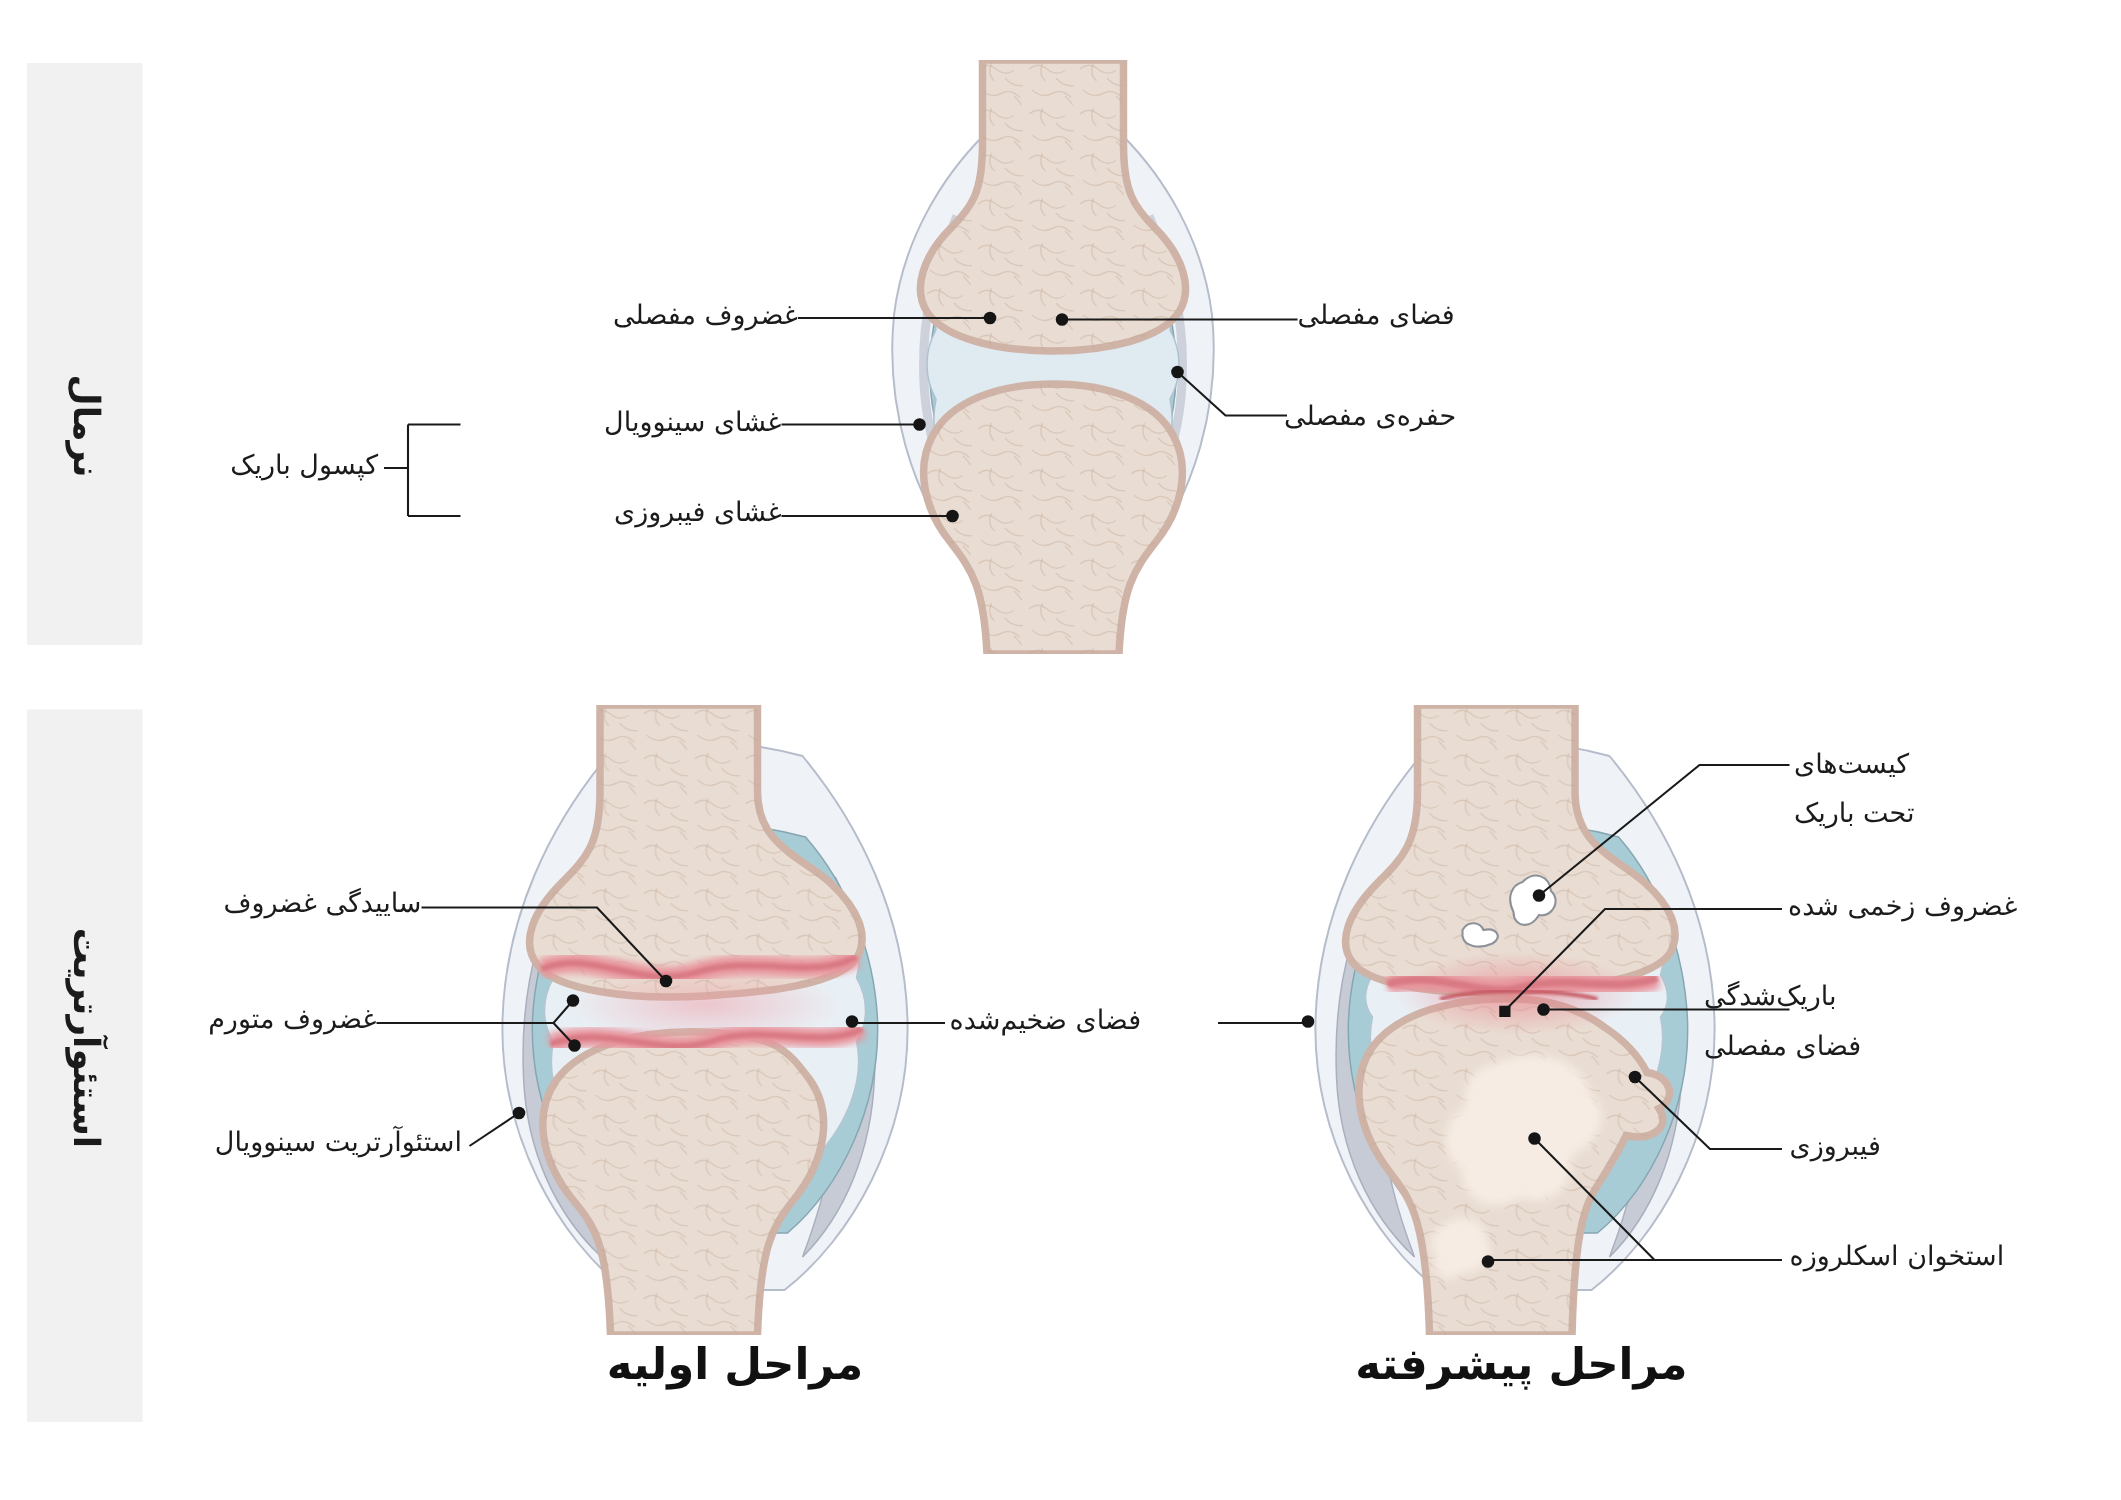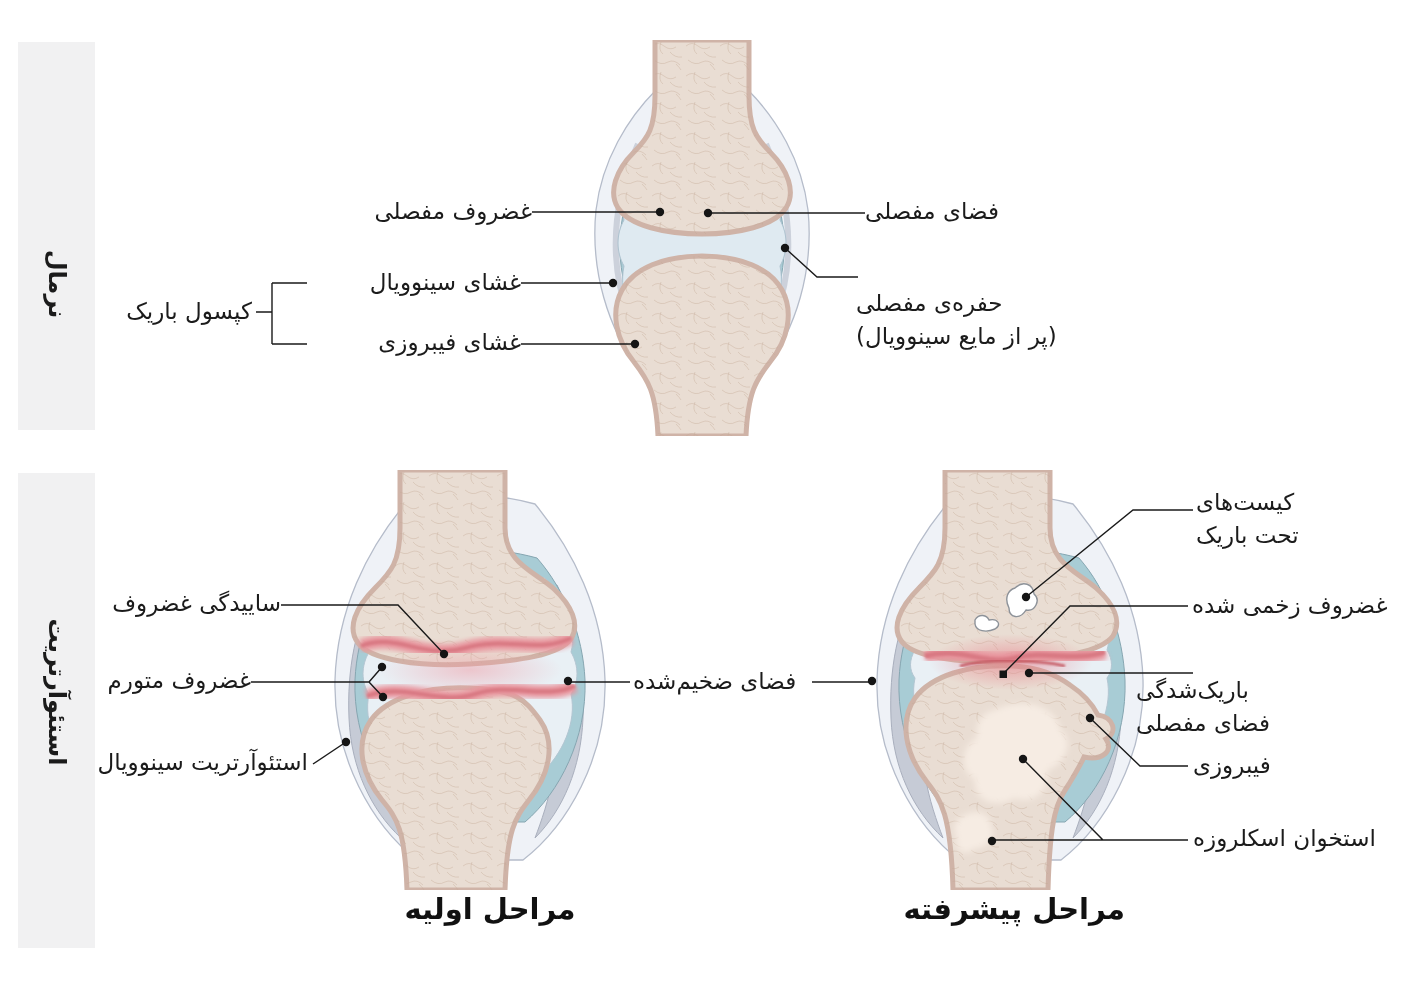--- a/index.html
+++ b/index.html
@@ -12,23 +12,23 @@
   html,body{margin:0;padding:0;}
   body{width:1414px;height:1000px;background:#ffffff;font-family:"DejaVu Sans",sans-serif;}
   .page{position:relative;width:1414px;height:1000px;overflow:hidden;background:#fff;}
   .strip{position:absolute;left:18px;width:77px;background:var(--strip-bg);}
   .strip-normal{top:42px;height:388px;}
   .strip-oa{top:473px;height:475px;}
   .strip-text{position:absolute;left:50%;white-space:nowrap;color:var(--text);
     font-size:24px;font-weight:bold;transform:translate(-50%,-50%) rotate(90deg);direction:rtl;}
   .joint{position:absolute;}
   .overlay{position:absolute;left:0;top:0;z-index:30;pointer-events:none;}
-  .lbl{position:absolute;z-index:40;color:var(--text);font-size:23px;line-height:28px;
+  .lbl{position:absolute;z-index:40;color:var(--text);font-size:18px;line-height:28px;
     white-space:nowrap;direction:rtl;}
-  .lbl.two{line-height:33px;margin-top:26px;}
+  .lbl.two{line-height:33px;}
   .lbl.left-align{text-align:left;direction:rtl;}
   .caption{position:absolute;z-index:40;color:#111;font-size:29px;font-weight:bold;
     text-align:center;direction:rtl;white-space:nowrap;}
 </style>
 </head>
 <body>
 
 <div class="page">
 
   <div class="strip strip-normal">
@@ -197,29 +197,28 @@
     </g>
   </svg>
 
   <div class="lbl" style="right:882px;top:197px">غضروف مفصلی</div>
   <div class="lbl" style="right:893px;top:268px">غشای سینوویال</div>
   <div class="lbl" style="right:893px;top:328px">غشای فیبروزی</div>
   <div class="lbl" style="right:1162px;top:297px">کپسول باریک</div>
   <div class="lbl" style="left:865px;top:197px">فضای مفصلی</div>
   <div class="lbl two left-align" style="left:856px;top:261px">
     <span style="display:block">حفره‌ی مفصلی</span>
-    <span style="display:block">(پر از مایع سینوویال)</span>
   </div>
 
   <div class="lbl" style="right:1133px;top:589px">ساییدگی غضروف</div>
   <div class="lbl" style="right:1163px;top:666px">غضروف متورم</div>
   <div class="lbl" style="right:1106px;top:748px">استئوآرتریت سینوویال</div>
   <div class="lbl" style="left:633px;top:667px">فضای ضخیم‌شده</div>
 
-  <div class="lbl two left-align" style="left:1196px;top:460px">
+  <div class="lbl two left-align" style="left:1196px;top:493px">
     <span style="display:block">کیست‌های</span>
     <span style="display:block">تحت باریک</span>
   </div>
   <div class="lbl" style="left:1192px;top:591px">غضروف زخمی شده</div>
   <div class="lbl two left-align" style="left:1136px;top:648px">
     <span style="display:block">باریک‌شدگی</span>
     <span style="display:block">فضای مفصلی</span>
   </div>
   <div class="lbl" style="left:1193px;top:751px">فیبروزی</div>
   <div class="lbl" style="left:1193px;top:824px">استخوان اسکلروزه</div>

